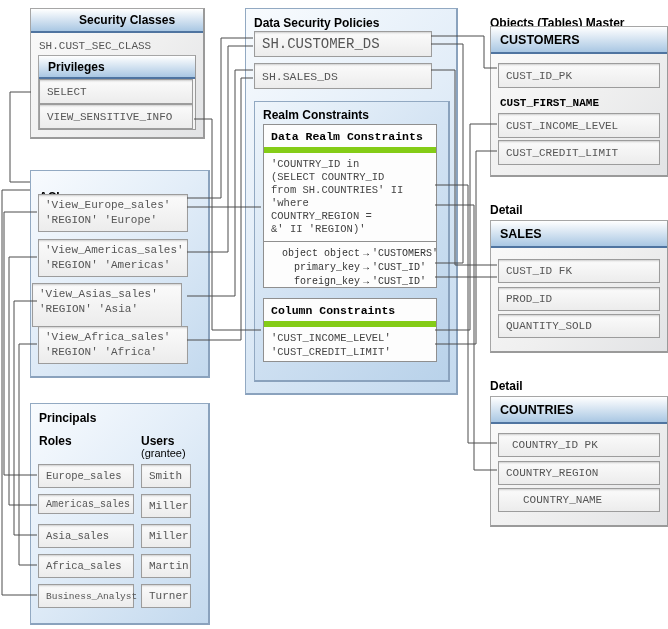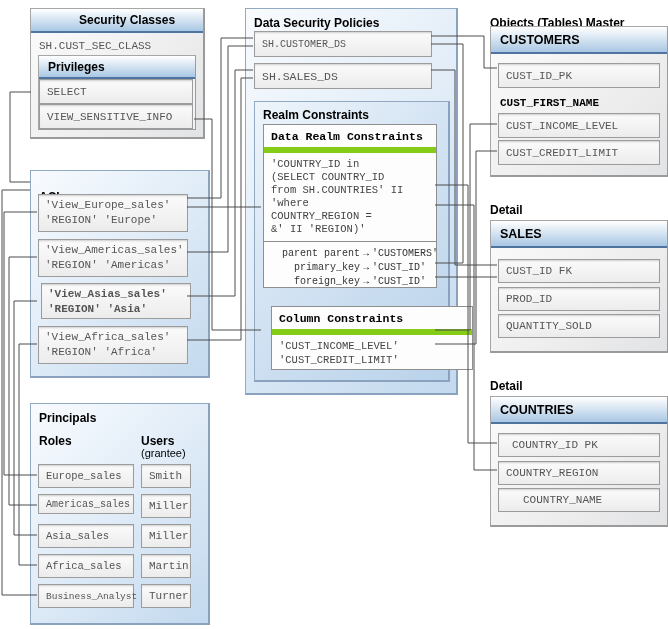--- a/index.html
+++ b/index.html
@@ -62,21 +62,21 @@
   <div class="panel box-z" style="left:30px;top:170px;width:177px;height:205px;">
     <div class="panel-label" style="left:8px;top:19px;text-decoration:underline;">ACLs</div>
     <div class="row-box2 mono" style="left:7px;top:23px;width:150px;height:38px;">
       <div>'View_Europe_sales'</div>
       <div>'REGION' 'Europe'</div>
     </div>
     <div class="row-box2 mono" style="left:7px;top:68px;width:150px;height:38px;">
       <div>'View_Americas_sales'</div>
       <div>'REGION' 'Americas'</div>
     </div>
-    <div class="row-box2 mono" style="left:10px;top:112px;width:150px;height:36px;font-weight:bold;">
+    <div class="row-box2 mono" style="left:1px;top:112px;width:150px;height:44px;">
       <div>'View_Asias_sales'</div>
       <div>'REGION' 'Asia'</div>
     </div>
     <div class="row-box2 mono" style="left:7px;top:155px;width:150px;height:38px;">
       <div>'View_Africa_sales'</div>
       <div>'REGION' 'Africa'</div>
     </div>
   </div>
 
   <div class="panel box-z" style="left:30px;top:403px;width:177px;height:219px;">
@@ -93,56 +93,56 @@
 
     <div class="row-box mono" style="left:110px;top:60px;width:50px;height:24px;">Smith</div>
     <div class="row-box mono" style="left:110px;top:90px;width:50px;height:24px;">Miller</div>
     <div class="row-box mono" style="left:110px;top:120px;width:50px;height:24px;">Miller</div>
     <div class="row-box mono" style="left:110px;top:150px;width:50px;height:24px;">Martin</div>
     <div class="row-box mono" style="left:110px;top:180px;width:50px;height:24px;">Turner</div>
   </div>
 
   <div class="panel box-z" style="left:245px;top:8px;width:210px;height:384px;">
     <div class="panel-label" style="left:8px;top:7px;">Data Security Policies</div>
-    <div class="row-box mono" style="left:8px;top:22px;width:178px;height:26px;font-size:10px;">SH.CUSTOMER_DS</div>
+    <div class="row-box mono" style="left:8px;top:22px;width:178px;height:26px;font-size:14px;">SH.CUSTOMER_DS</div>
     <div class="row-box mono" style="left:8px;top:54px;width:178px;height:26px;font-size:11.5px;">SH.SALES_DS</div>
 
     <div class="panel" style="left:8px;top:92px;width:193px;height:278px;background:linear-gradient(135deg,#eef5fb 0%,#d3e3f3 45%,#b9d2ea 100%);">
       <div class="panel-label" style="left:8px;top:6px;">Realm Constraints</div>
 
       <div class="white-box" style="left:8px;top:22px;width:174px;height:164px;">
         <div class="wb-header mono">Data Realm Constraints</div>
         <div class="wb-text mono">
           <div>'COUNTRY_ID in</div>
           <div>(SELECT COUNTRY_ID</div>
           <div>from SH.COUNTRIES' II</div>
           <div>'where</div>
           <div>COUNTRY_REGION =</div>
           <div>&amp;' II 'REGION)'</div>
         </div>
         <div style="padding:5px 0 4px 0;">
           <div class="keyline mono">
-            <span class="kl">parent parent</span>
+            <span class="kl">object object</span>
             <span class="arr">→</span>
             <span>'CUSTOMERS'</span>
           </div>
           <div class="keyline mono">
             <span class="kl">primary_key</span>
             <span class="arr">→</span>
             <span>'CUST_ID'</span>
           </div>
           <div class="keyline mono">
             <span class="kl">foreign_key</span>
             <span class="arr">→</span>
             <span>'CUST_ID'</span>
           </div>
         </div>
       </div>
 
-      <div class="white-box" style="left:8px;top:204px;width:202px;height:64px;margin-left:8px;">
+      <div class="white-box" style="left:8px;top:196px;width:174px;height:64px;">
         <div class="wb-header mono">Column Constraints</div>
         <div class="mono" style="font-size:10.5px;color:#444;padding:4px 0 0 7px;line-height:14px;">
           <div>'CUST_INCOME_LEVEL'</div>
           <div>'CUST_CREDIT_LIMIT'</div>
         </div>
       </div>
     </div>
   </div>
 
   <div class="panel-label" style="left:490px;top:8px;margin-top:8px;">Objects (Tables) Master</div>

